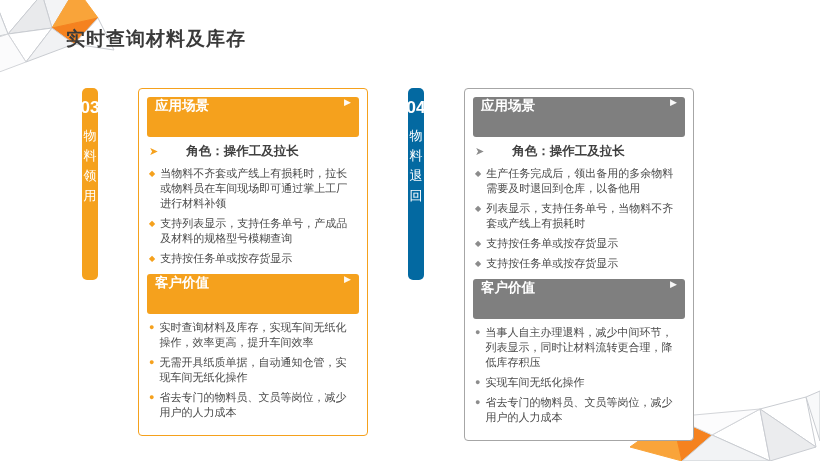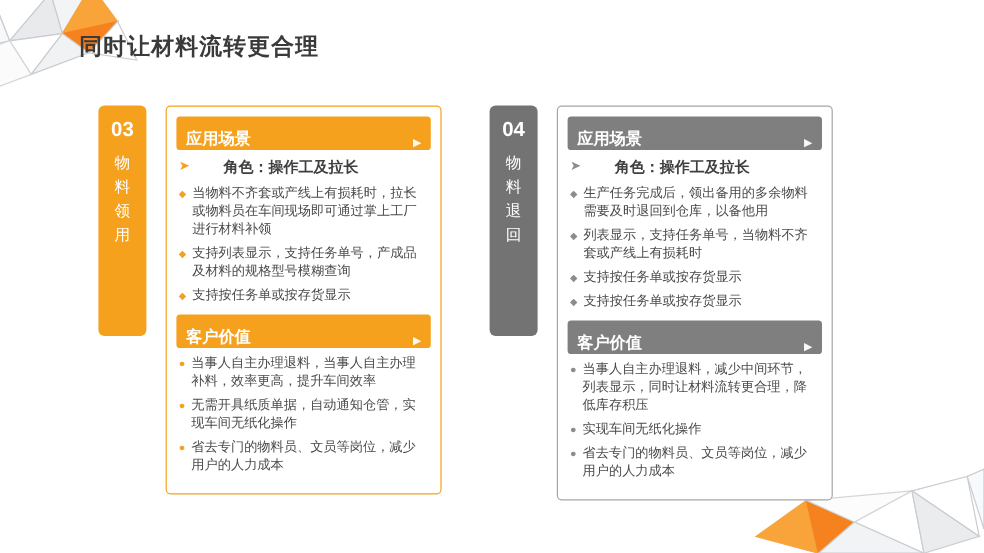--- a/index.html
+++ b/index.html
@@ -26,49 +26,49 @@
     background:transparent;
   }
 
   
   .column { position:absolute; top:88px; }
   #col-03 { left:82px; }
   #col-04 { left:408px; }
 
   .num-tab {
     position:absolute; left:0; top:0;
-    width:40px; height:192px;
+    width:16px; height:192px;
     background:#f5a11d;
     border-radius:5px;
     color:#ffffff;
     display:flex; flex-direction:column; align-items:center;
     padding-top:10px;
   }
-  .num-tab.gray { background:#737373; }
+  .num-tab.gray { background:#0369a1; }
   .num-tab .num {
     font-size:17px; font-weight:bold; line-height:20px; margin-bottom:8px;
   }
   .num-tab .vtext {
     font-size:13px; line-height:20px; text-align:center; font-weight:normal;
   }
 
   .panel {
     position:absolute; left:56px; top:0;
     width:230px;
     border:1px solid #f5a11d;
     border-radius:4px;
     background:#ffffff;
     padding:0 0 10px 0;
   }
   .panel.gray { border-color:#a6a6a6; }
 
   .bar {
-    height:28px; margin:8px 8px 6px 8px;
+    height:40px; margin:8px 8px 6px 8px;
     background:#f5a11d; border-radius:3px;
-    display:flex; align-items:flex-end; justify-content:space-between;
+    display:flex; align-items:flex-start; justify-content:space-between;
     padding:0 8px;
     color:#ffffff; font-size:13.5px; font-weight:bold;
   }
   .bar.gray { background:#7f7f7f; }
   .bar .arrow { font-size:9px; opacity:.95; }
 
   .role-line {
     display:flex; align-items:flex-start;
     margin:4px 10px 6px 10px;
     font-size:12.5px; color:#404040; font-weight:bold;
@@ -111,21 +111,21 @@
   <polygon points="10,96 52,66 62,110" fill="#f9a43a" stroke="#f9a43a" stroke-width="1"></polygon>
   <polygon points="52,66 92,84 62,110" fill="#f5821f" stroke="#f5821f" stroke-width="1"></polygon>
   <polygon points="92,84 140,58 150,110" fill="#ffffff" stroke="#c9ccd1" stroke-width="1"></polygon>
   <polygon points="62,110 92,84 150,110" fill="#f2f3f5" stroke="#c9ccd1" stroke-width="1"></polygon>
   <polygon points="140,58 186,46 196,96" fill="#ffffff" stroke="#c9ccd1" stroke-width="1"></polygon>
   <polygon points="140,58 196,96 150,110" fill="#ebecee" stroke="#c9ccd1" stroke-width="1"></polygon>
   <polygon points="186,46 200,40 200,90" fill="#f8f9fa" stroke="#c9ccd1" stroke-width="1"></polygon>
   <polygon points="92,84 52,66 140,58" fill="#fcfcfd" stroke="#d3d5d9" stroke-width="1"></polygon>
 </svg>
 
-<div class="slide-title">同时让材料流转更合理</div>
+<div class="slide-title">实时查询材料及库存</div>
 <div class="title-rule"></div>
 
 <div class="column" id="col-03">
   <div class="num-tab">
     <div class="num">03</div>
     <div class="vtext">物<br>料<br>领<br>用</div>
   </div>
   <div class="panel">
     <div class="bar">
       <span>应用场景</span>
@@ -149,21 +149,21 @@
           <span class="txt">支持按任务单或按存货显示</span>
         </li>
     </ul>
     <div class="bar">
       <span>客户价值</span>
       <span class="arrow">▶</span>
     </div>
     <ul class="items dots">
       <li>
           <span class="mk">●</span>
-          <span class="txt">当事人自主办理退料，当事人自主办理补料，效率更高，提升车间效率</span>
+          <span class="txt">实时查询材料及库存，实现车间无纸化操作，效率更高，提升车间效率</span>
         </li>
       <li>
           <span class="mk">●</span>
           <span class="txt">无需开具纸质单据，自动通知仓管，实现车间无纸化操作</span>
         </li>
       <li>
           <span class="mk">●</span>
           <span class="txt">省去专门的物料员、文员等岗位，减少用户的人力成本</span>
         </li>
     </ul>

